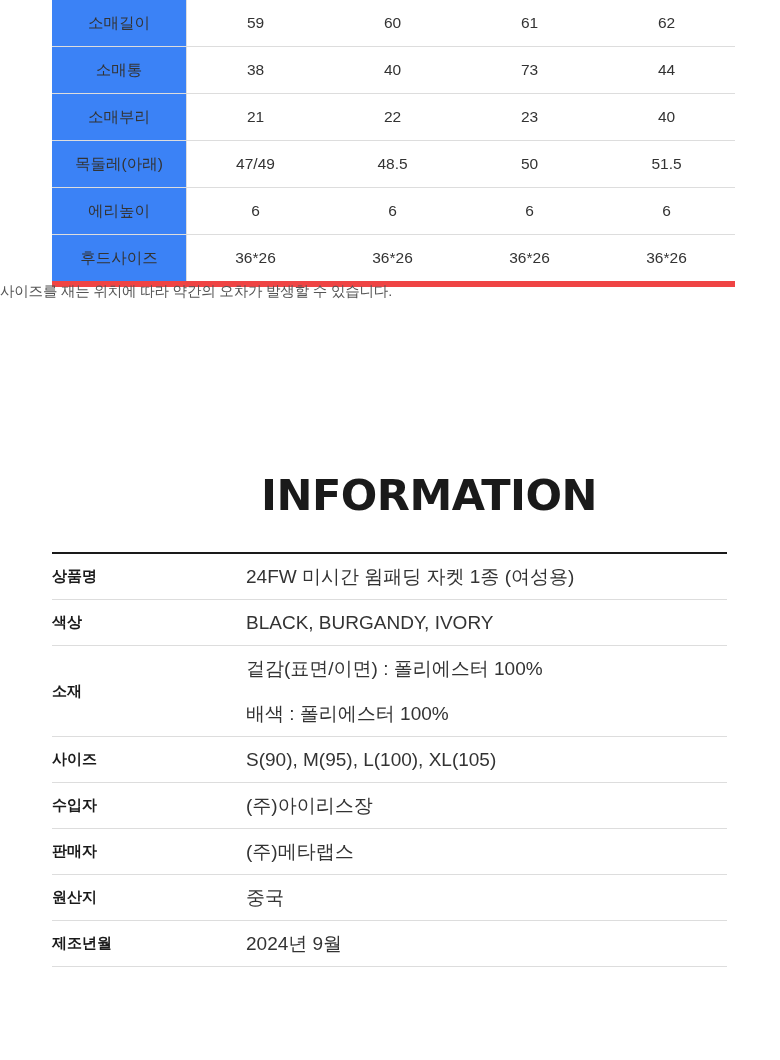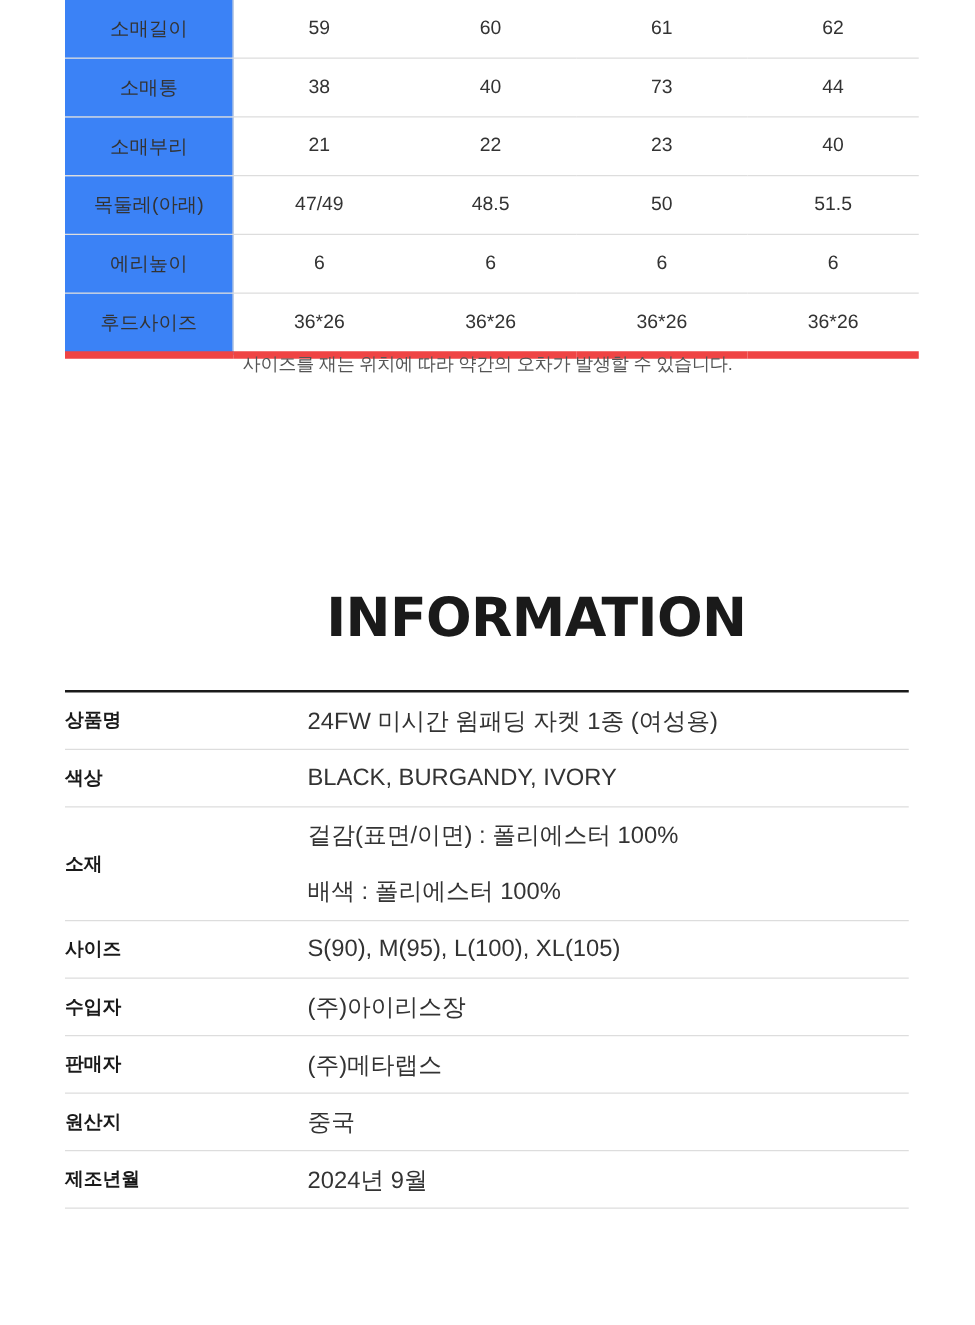--- a/index.html
+++ b/index.html
@@ -54,21 +54,20 @@
   }
   table.size-table td.val {
     width: 135px;
   }
 
   .note {
     position: absolute;
     left: 0;
     top: 282px;
     width: 780px;
-    text-align: center;
     font-size: 14.5px;
     color: #555555;
     letter-spacing: -0.2px;
   }
 
   
   .info-title {
     position: absolute;
     left: 0;
     top: 470px;

